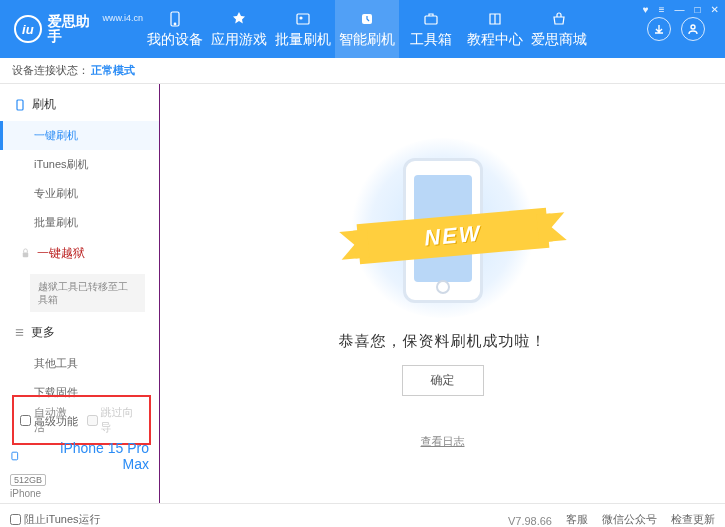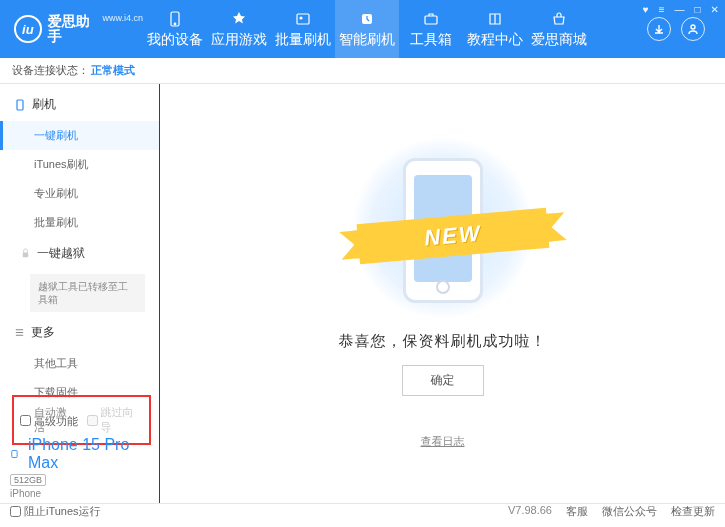--- a/index.html
+++ b/index.html
@@ -16,44 +16,44 @@
 .topnav-icon { width:18px; height:18px; display:flex; align-items:center; justify-content:center; }
 .win-controls { position:absolute; right:6px; top:4px; display:flex; gap:10px; font-size:10px; }
 .win-ctrl { cursor:pointer; opacity:.9; }
 .top-right { margin-left:auto; display:flex; gap:10px; padding-right:12px; }
 .circ-btn { width:24px; height:24px; border:1.5px solid rgba(255,255,255,.8); border-radius:50%; display:flex; align-items:center; justify-content:center; cursor:pointer; font-size:12px; }
 .status-row { height:26px; border-bottom:1px solid #e6e6e6; display:flex; align-items:center; padding:0 12px; font-size:11px; color:#555; }
 .status-val { color:#2b8cf5; font-weight:bold; margin-left:2px; }
 .body-row { display:flex; height:calc(100% - 58px - 26px - 24px); }
 .sidebar { width:160px; border-right:1px solid #701a75; padding-top:4px; font-size:12px; color:#555; position:relative; }
 .side-head { display:flex; align-items:center; gap:6px; padding:8px 14px; font-size:12px; color:#333; }
-.side-head.dim { color:#404040;padding-left:20px; }
+.side-head.dim { color:#b91c1c;padding-left:20px; }
 .side-item { padding:7px 14px 7px 34px; cursor:pointer; color:#666; font-size:11px; }
 .side-item.active { color:#2b8cf5; border-left:3px solid #2b8cf5; background:#f2f8ff; padding-left:31px; }
 .side-note { margin:4px 14px 4px 30px; background:#f4f4f4; color:#888; font-size:10px; padding:6px 8px; line-height:1.3; }
 .checkbox-row { position:absolute; bottom:58px; left:12px; right:8px; border:2px solid #e33; padding:8px 6px; display:flex; gap:10px; font-size:11px; color:#888; }
 .cb { display:flex; align-items:center; gap:3px; }
 .cb input { width:11px; height:11px; }
 .device-block { position:absolute; bottom:4px; left:10px; right:10px; font-size:10px; color:#888; }
-.device-name { color:#2b8cf5; font-size:16px; display:flex; align-items:center; gap:9px; }
+.device-name { color:#2b8cf5; font-size:14px; display:flex; align-items:center; gap:16px;text-align:right; }
 .storage-badge { display:inline-block; border:1px solid #bbb; border-radius:2px; padding:0 3px; font-size:9px; color:#777; margin-top:2px; }
 .main { flex:1; display:flex; flex-direction:column; align-items:center; justify-content:center; gap:14px; position:relative; }
 .phone-illus { position:relative; width:190px; height:180px; }
 .glow { position:absolute; inset:0; border-radius:50%; background:radial-gradient(circle,#cfe7ff 0%,#eaf4ff 55%,transparent 70%); }
 .phone { position:absolute; left:55px; top:20px; width:80px; height:145px; background:#fff; border-radius:12px; border:3px solid #dce6f2; }
 .phone::before { content:""; position:absolute; left:8px; right:8px; top:14px; bottom:18px; background:#b9d7f7; border-radius:4px; }
 .phone::after { content:""; position:absolute; left:50%; bottom:6px; width:10px; height:10px; border:2px solid #cfd9e6; border-radius:50%; transform:translateX(-50%); }
 .ribbon { position:absolute; left:10px; right:-10px; top:78px; height:40px; background:#ffcf3e; transform:rotate(-5deg); display:flex; align-items:center; justify-content:center; font-size:22px; font-weight:900; color:#fff; letter-spacing:2px; font-style:italic; text-shadow:1px 1px 0 #e6a800; }
 .ribbon::before,.ribbon::after { content:""; position:absolute; top:6px; width:0; height:0; border:14px solid #ffcf3e; }
 .ribbon::before { left:-18px; border-left-color:transparent; }
 .ribbon::after { right:-18px; border-right-color:transparent; }
 .success-msg { font-size:15px; color:#333; letter-spacing:1px; }
 .ok-btn { padding:6px 28px; border:1px solid #ccc; background:#fff; font-size:12px; color:#555; cursor:pointer; }
 .log-link { font-size:11px; color:#888; text-decoration:underline; cursor:pointer;margin-top:24px; }
-.footer { height:24px; border-top:1px solid #e6e6e6; display:flex; align-items:flex-start; font-size:11px; color:#666; padding:0 10px; }
+.footer { height:24px; border-top:1px solid #e6e6e6; display:flex; align-items:flex-end; font-size:11px; color:#666; padding:0 10px; }
 .footer .cb { margin-right:auto; }
 .footer-item { margin-left:14px; cursor:pointer; }
 .ver { margin-left:70px; color:#888; }
 svg { display:block; }
 </style>
 </head>
 <body>
 
 <div class="titlebar">
   <div class="win-controls">

